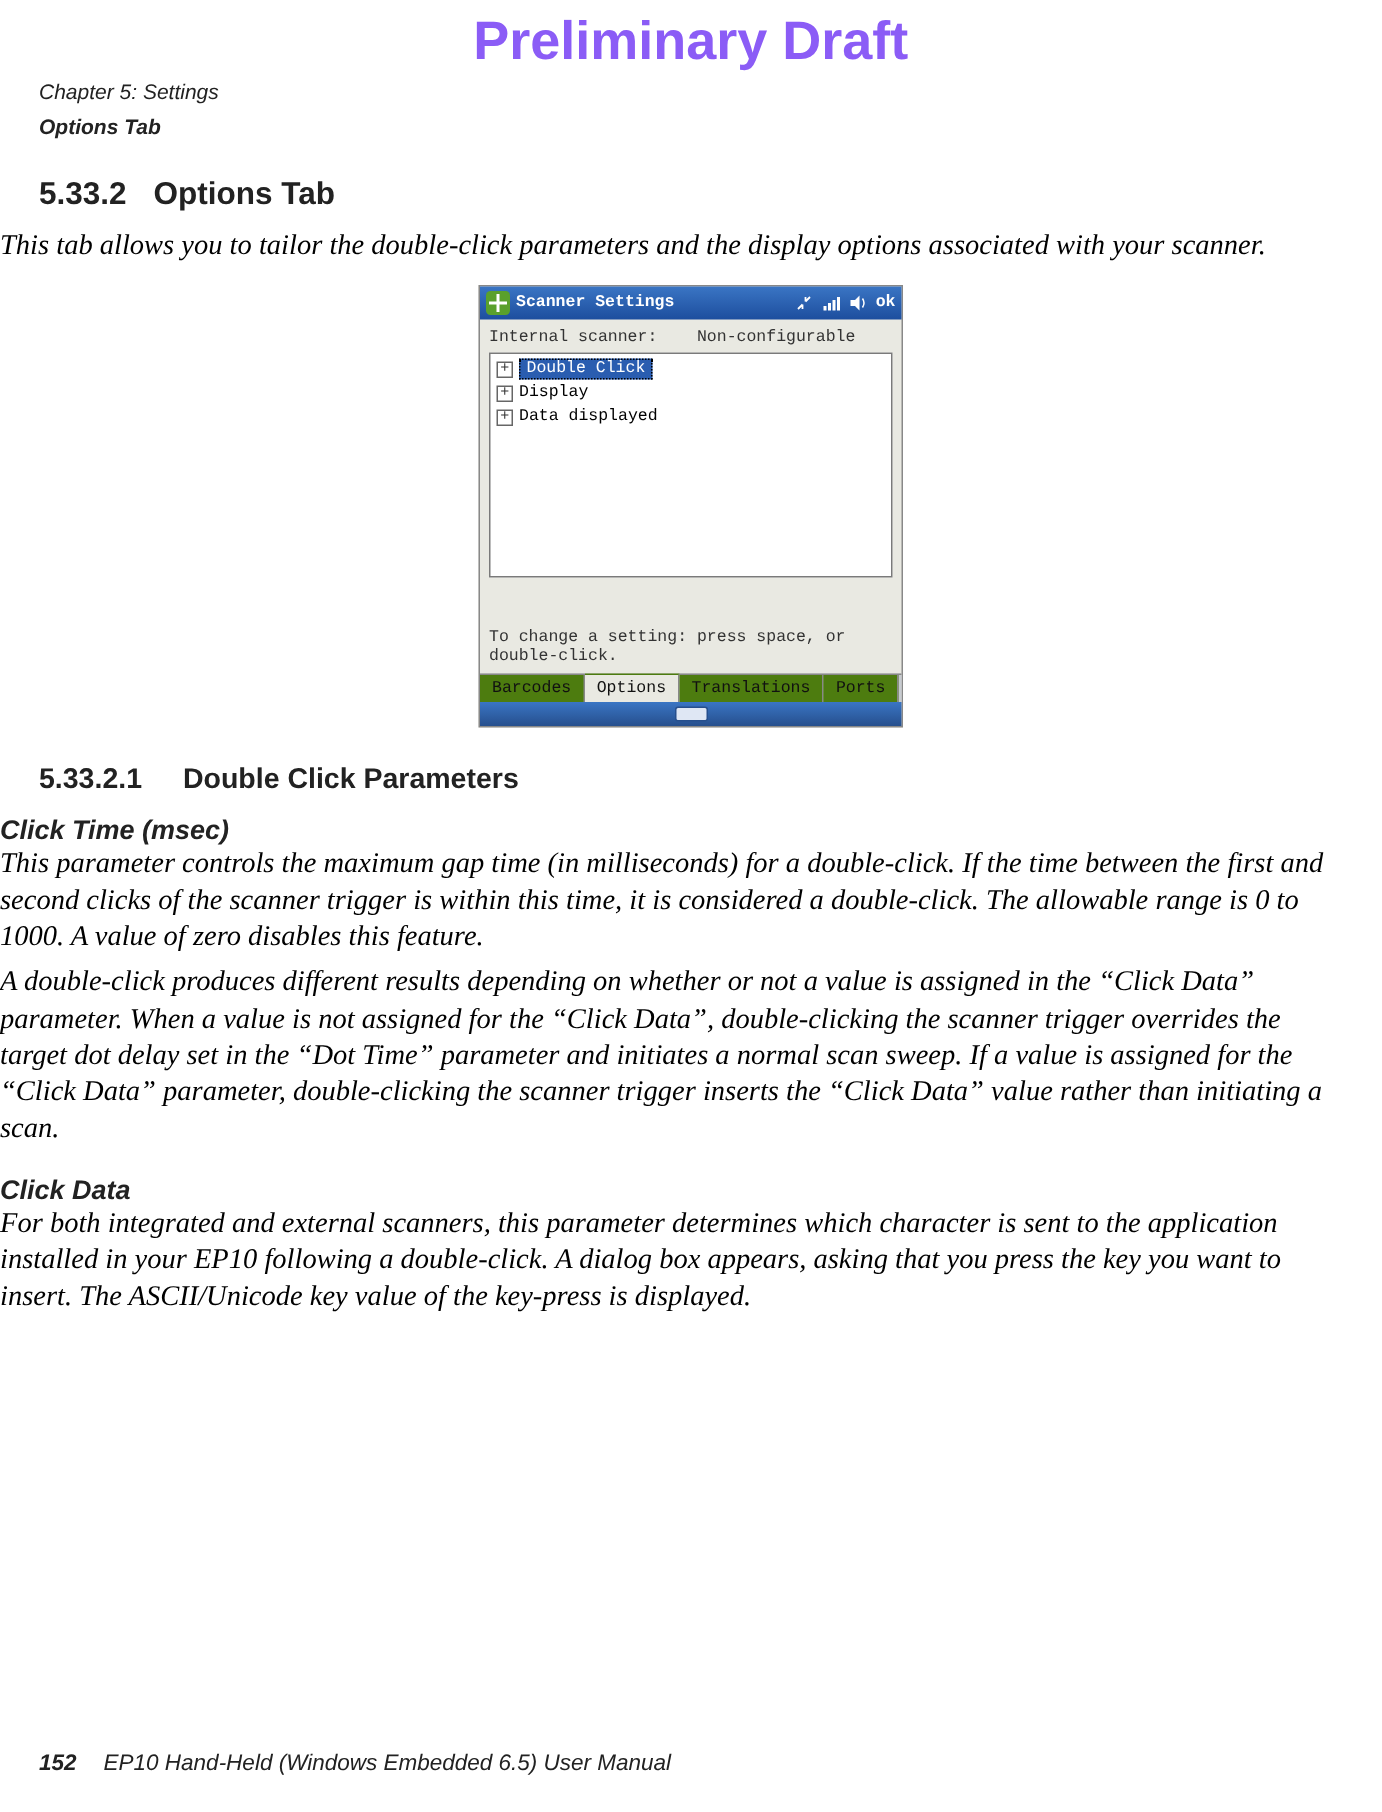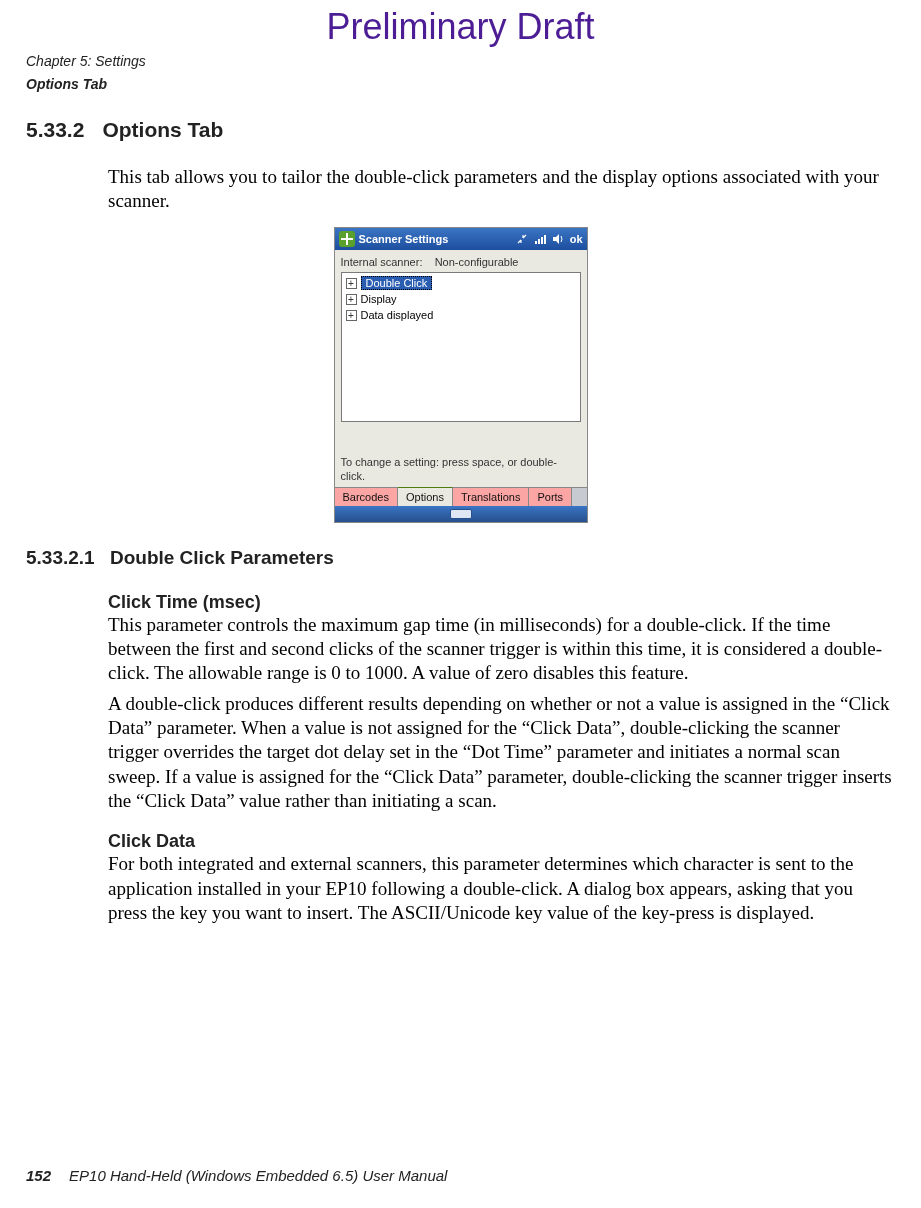--- a/index.html
+++ b/index.html
@@ -6,89 +6,89 @@
   body {
     width: 921px;
     height: 1208px;
     background: #fff;
     font-family: "Times New Roman", Times, serif;
     color: #000;
     position: relative;
   }
   .draft-heading {
     font-family: Arial, Helvetica, sans-serif;
-    color: #4c1d95;
+    color: #8b5cf6;
     font-size: 36px;
     text-align: center;
     padding-top: 6px;
-    font-weight: 400;
+    font-weight: 700;
   }
   .chapter-line {
     font-family: "Trebuchet MS", Verdana, sans-serif;
     font-style: italic;
     font-size: 14px;
     color: #222;
     padding-left: 26px;
     line-height: 1.35;
     margin-top: 4px;
   }
   .section-num-heading {
     font-family: "Trebuchet MS", Verdana, sans-serif;
     font-weight: 700;
     font-size: 21px;
     color: #222;
     padding-left: 26px;
     margin-top: 24px;
   }
   .section-num-heading .num { margin-right: 18px; }
   .body-block {
-    padding-left: 108px;
     padding-right: 26px;
-    margin-top: 23px;
+    margin-top: 10px;
+    font-style: italic;
   }
   .body-text {
     font-size: 19px;
     line-height: 1.28;
     text-align: left;
   }
   .body-text + .body-text { margin-top: 6px; }
   .sub-heading {
     font-family: "Trebuchet MS", Verdana, sans-serif;
     font-weight: 700;
     font-size: 19px;
     color: #222;
     padding-left: 26px;
     margin-top: 24px;
   }
-  .sub-heading .num { margin-right: 10px; }
+  .sub-heading .num { margin-right: 22px; }
   .subsub-heading {
     font-family: "Trebuchet MS", Verdana, sans-serif;
     font-weight: 700;
     font-size: 18px;
     color: #222;
     margin-top: 12px;
   }
   .footer {
     position: absolute;
     bottom: 24px;
     left: 26px;
     font-family: "Trebuchet MS", Verdana, sans-serif;
     font-style: italic;
     font-size: 15px;
     color: #222;
   }
   .footer .pg { font-weight: 700; font-style: italic; margin-right: 18px; }
 
   
   .shot-wrap {
-    width: 254px;
+    width: 283px;
     margin: 14px auto 6px;
     border: 1px solid #888;
     background: #e9e9e2;
-    font-family: Liberation Sans, sans-serif;
+    font-family: Liberation Mono, monospace;
     font-size: 11px;
   }
   .titlebar {
     display: flex;
     align-items: center;
     height: 22px;
     background: linear-gradient(#3a75c4, #1d4e9e);
     color: #fff;
     font-weight: 700;
     padding: 0 4px;
@@ -148,21 +148,21 @@
     margin-top: 28px;
   }
   .tabbar {
     display: flex;
     background: #c7cbd1;
     border-top: 1px solid #888;
   }
   .tab {
     padding: 3px 8px;
     border-right: 1px solid #888;
-    background: #fca5a5;
+    background: #4d7c0f;
     color: #111;
     font-size: 11px;
   }
   .tab.active {
     background: #e9e9e2;
     border-top: 1px solid #4d7c0f;
     margin-top: -1px;
   }
   .bottombar {
     height: 16px;

